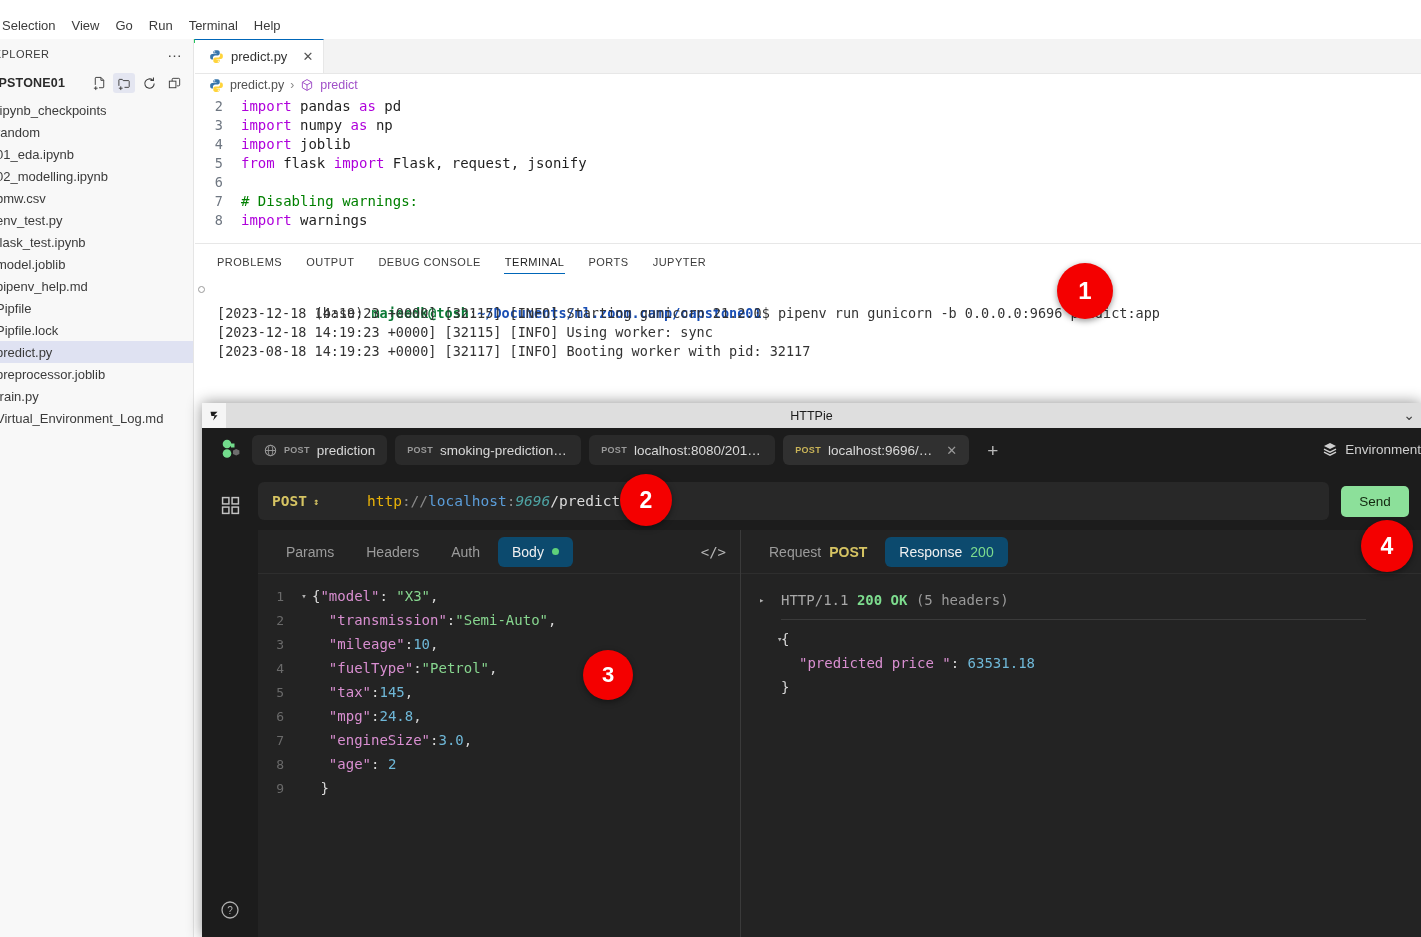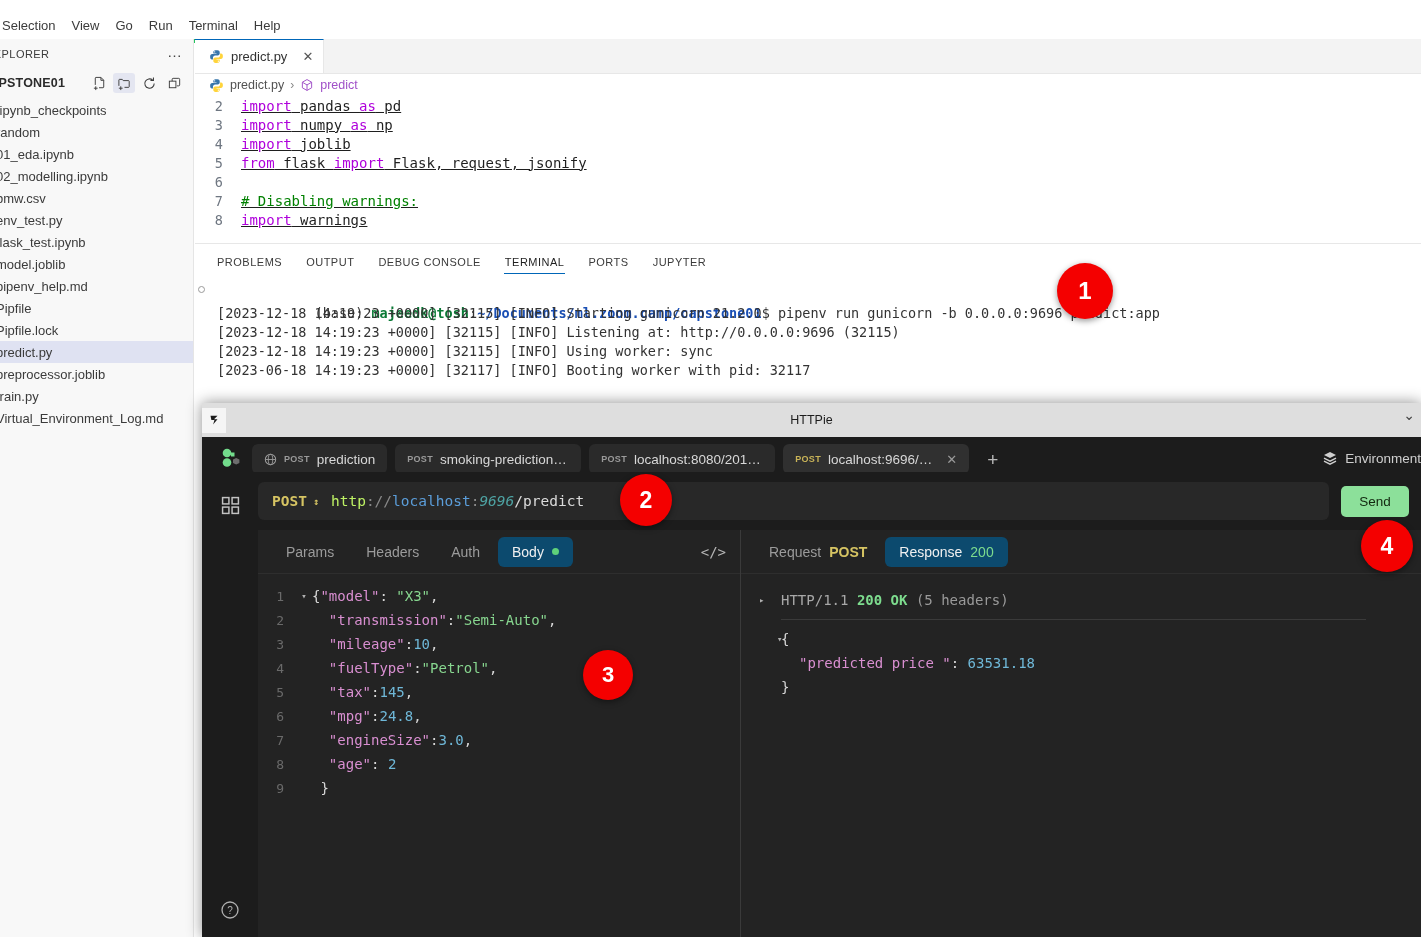--- a/index.html
+++ b/index.html
@@ -107,21 +107,21 @@
     position: relative; height: 147px; background: #ffffff; overflow: hidden;
   }
   .code-line {
     display: flex; height: 19px; align-items: center;
     font-family: "DejaVu Sans Mono", monospace; font-size: 14px;
   }
   .ln {
     width: 46px; text-align: right; padding-right: 18px;
     color: #6e7681; font-size: 13.5px; flex: none;
   }
-  .ccode { white-space: pre; color: #1f1f1f; text-decoration: underline; }
+  .ccode { white-space: pre; color: #1f1f1f; }
   .k-imp { color: #af00db; }
   .k-com { color: #008000; }
   .k-plain { color: #1f1f1f; }
 
   
   .panel {
     position: absolute; left: 0; right: 0; top: 204px; bottom: 0;
     background: #ffffff; border-top: 1px solid #e7e7e7;
   }
   .panel-tabs {
@@ -154,21 +154,21 @@
   .t-path { color: #1a4fb4; font-weight: bold; }
   .term-line .pad { padding-left: 16px; display: inline-block; }
 
   
   .httpie {
     position: absolute; left: 202px; top: 403px; width: 1219px; height: 534px;
     background: #1c1c1c; overflow: hidden;
     box-shadow: 0 0 14px rgba(0,0,0,.45);
   }
   .hp-titlebar {
-    height: 34px; background: #dedede; display: flex; align-items: center;
+    height: 25px; background: #dedede; display: flex; align-items: center;
     position: relative;
   }
   .hp-tb-icon {
     width: 24px; height: 25px; display: flex; align-items: center; justify-content: center;
     background: #f5f5f5;
   }
   .hp-tb-title {
     position: absolute; left: 0; right: 0; text-align: center;
     font-size: 12.5px; color: #1c1c1c;
   }
@@ -223,21 +223,21 @@
   .meth-sel {
     display: flex; align-items: center; gap: 6px;
     font-family: "DejaVu Sans Mono", monospace; font-size: 14.5px;
     color: #d6c463; font-weight: bold;
   }
   .meth-arrows { font-size: 10px; color: #d6c463; line-height: 9px; }
   .url-text {
     font-family: "DejaVu Sans Mono", monospace; font-size: 14.5px;
     white-space: pre;
   }
-  .u-scheme { color: #bef264; }
+  .u-scheme { color: #eab308; margin-left: 36px; }
   .u-punct  { color: #8a8a8a; }
   .u-host   { color: #5b9dd9; }
   .u-port   { color: #4ea3a3; font-style: italic; }
   .u-path   { color: #dcdcdc; }
   .send-btn {
     width: 68px; height: 31px; background: #8ce09a; border-radius: 5px;
     display: flex; align-items: center; justify-content: center;
     font-size: 13.5px; color: #12270f; border: none;
     font-family: "Liberation Sans", sans-serif;
   }
@@ -480,23 +480,22 @@
             <div class="ptab">PORTS</div>
             <div class="ptab">JUPYTER</div>
           </div>
         <div class="term">
           <div class="term-bullet"></div>
           <div class="term-line">
             <span class="pad"></span><span class="t-base">(base) </span><span class="t-user">majeedk@tosh</span><span class="t-base">:</span><span class="t-path">~/Documents/ml.zoom.camp/capstone01</span><span class="t-base">$ </span><span class="t-base">pipenv run gunicorn -b 0.0.0.0:9696 predict:app</span>
           </div>
           <div id="term-lines">
               <div class="term-line"><span class="pad"></span><span>[2023-12-18 14:19:23 +0000] [32115] [INFO] Starting gunicorn 21.2.0</span></div>
-              <div class="term-line"><span class="pad"></span><span>[2023-12-18 14:19:23 +0000] [32115] [INFO] Listening at: http://0.0.0.0:9696 (32115)</span></div>
               <div class="term-line"><span class="pad"></span><span>[2023-12-18 14:19:23 +0000] [32115] [INFO] Using worker: sync</span></div>
-              <div class="term-line"><span class="pad"></span><span>[2023-06-18 14:19:23 +0000] [32117] [INFO] Booting worker with pid: 32117</span></div>
+              <div class="term-line"><span class="pad"></span><span>[2023-08-18 14:19:23 +0000] [32117] [INFO] Booting worker with pid: 32117</span></div>
             </div>
         </div>
       </div>
     </div>
   </div>
 
   <div class="httpie">
 
     <div class="hp-titlebar">
       <div class="hp-tb-icon">

